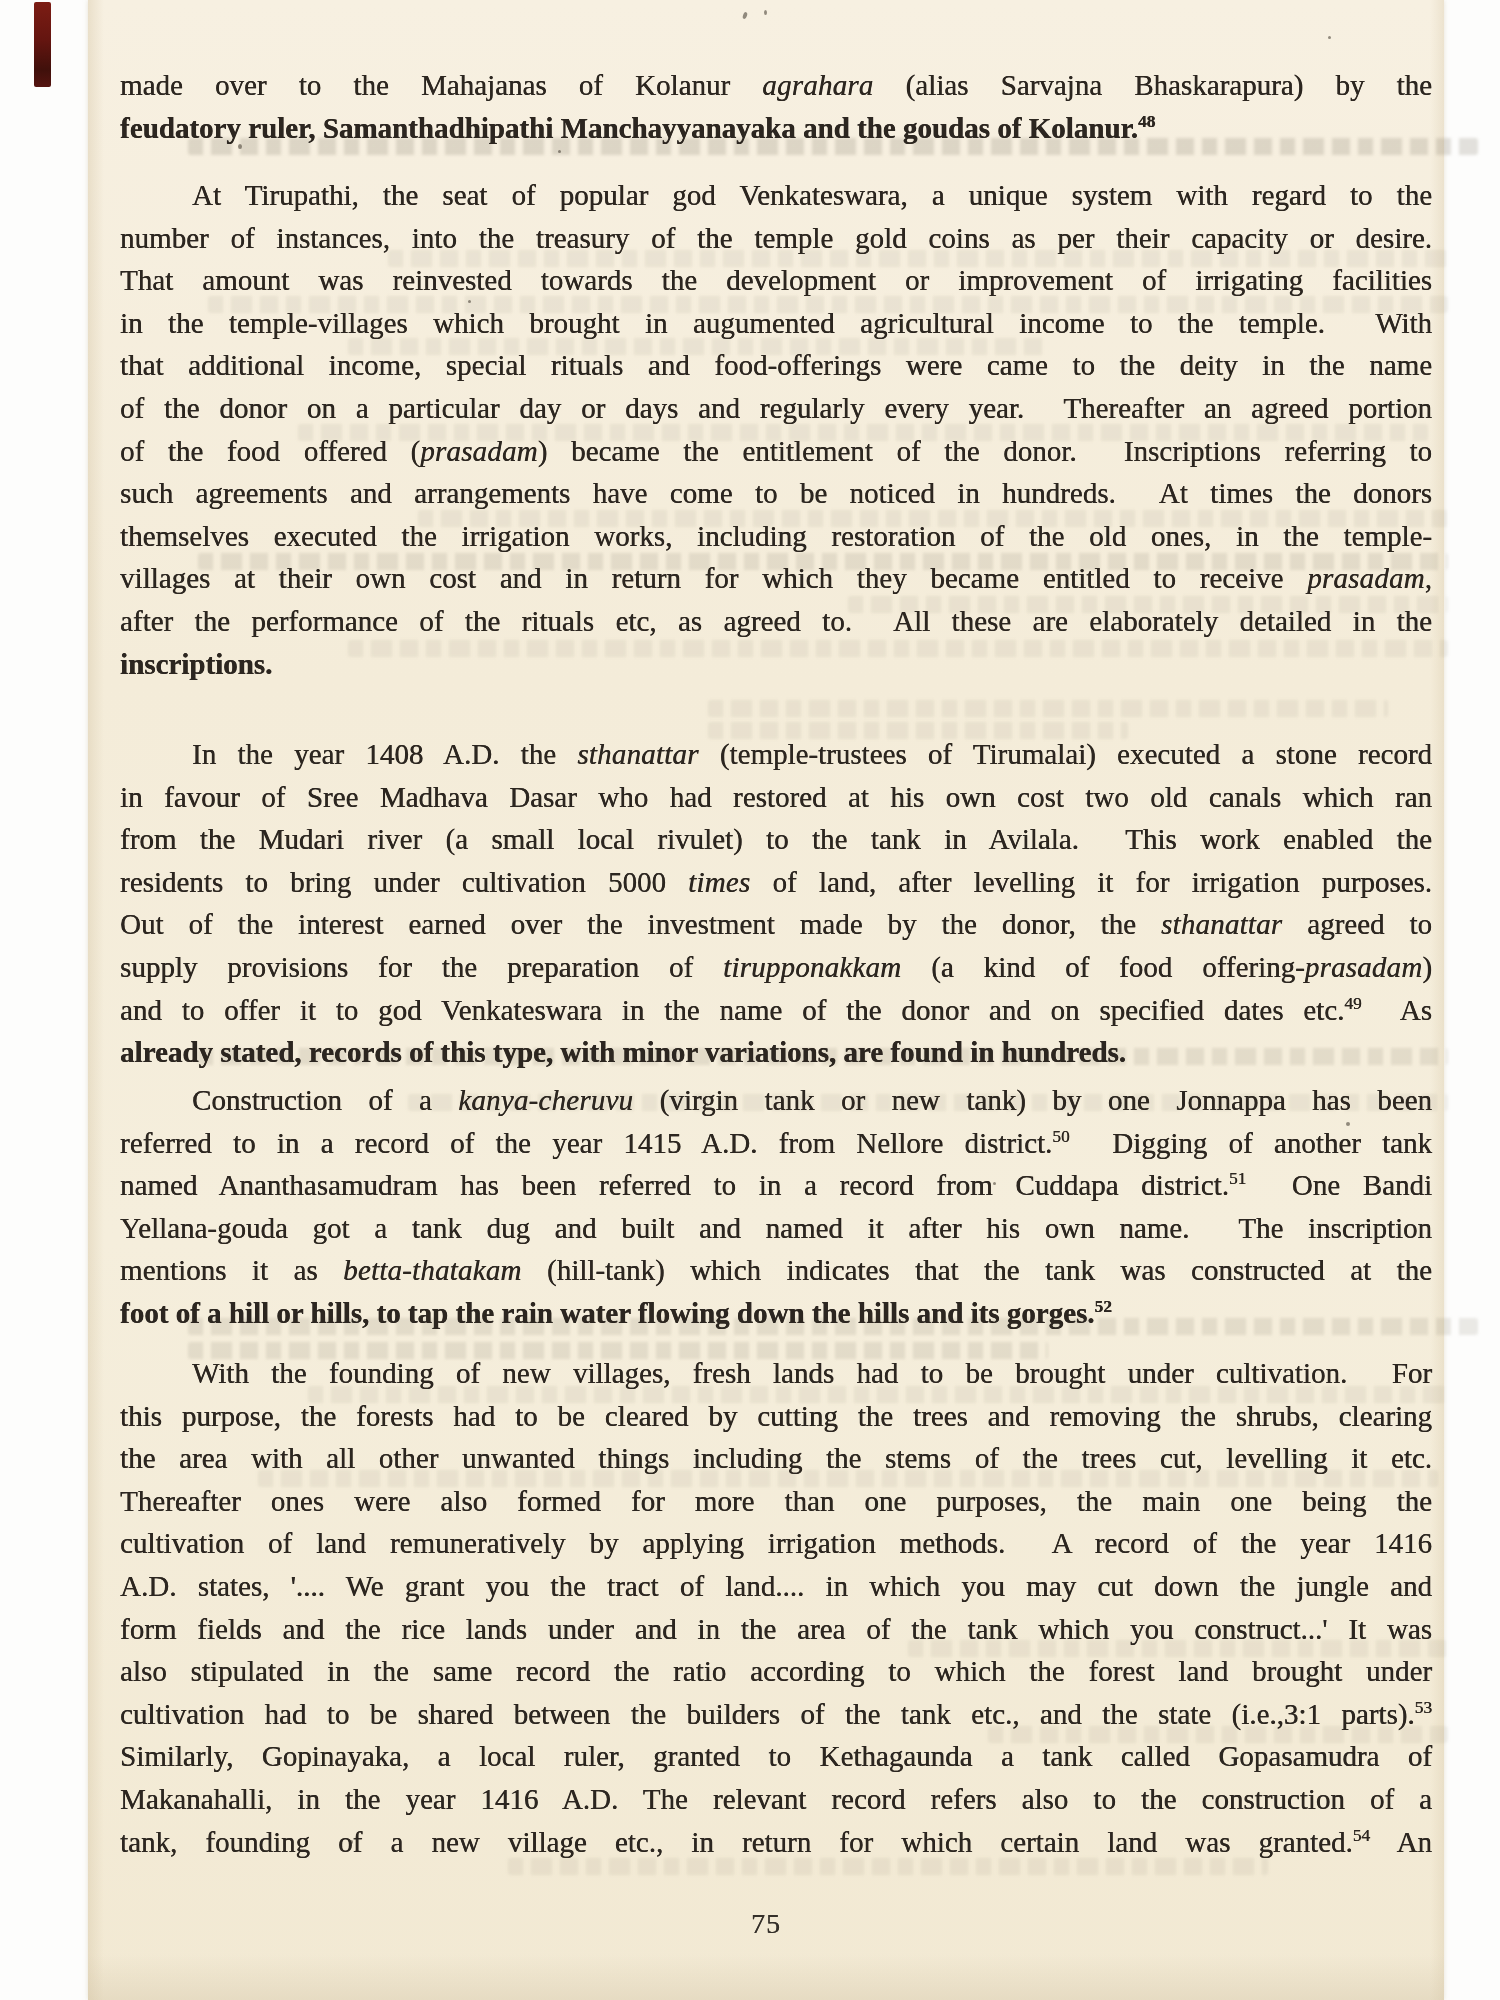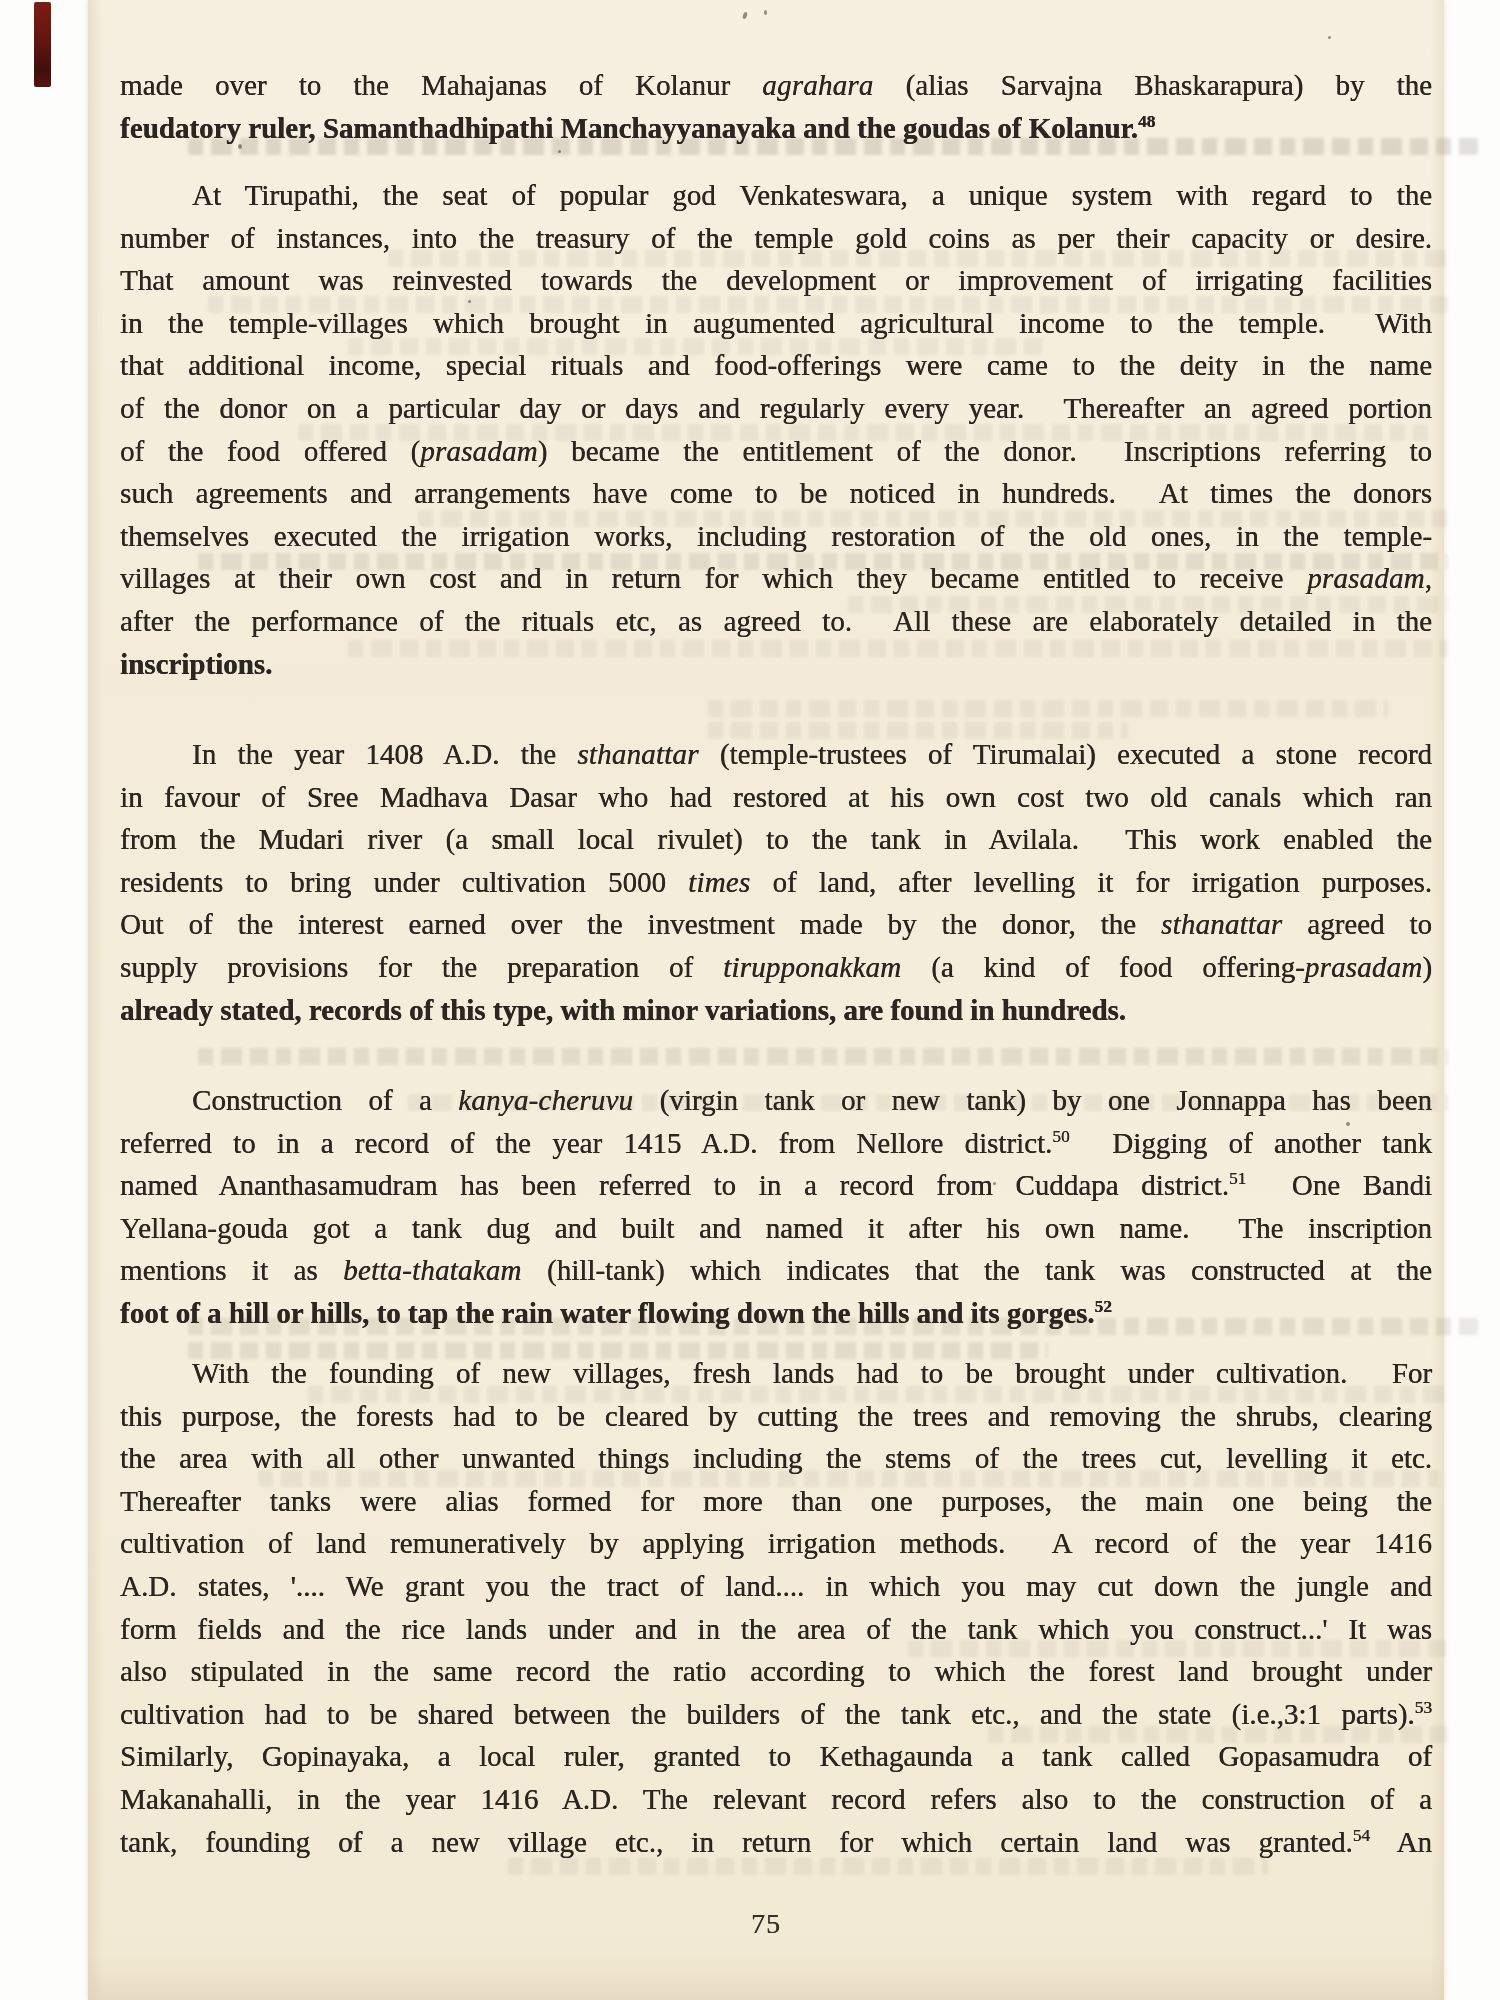--- a/index.html
+++ b/index.html
@@ -142,35 +142,36 @@
         <div class="line">after the performance of the rituals etc, as agreed to.&nbsp; All these are elaborately detailed in the</div>
         <div class="line last">inscriptions.</div>
       </div>
       <div class="para p2">
         <div class="line first">In the year 1408 A.D. the <i>sthanattar</i> (temple-trustees of Tirumalai) executed a stone record</div>
         <div class="line">in favour of Sree Madhava Dasar who had restored at his own cost two old canals which ran</div>
         <div class="line">from the Mudari river (a small local rivulet) to the tank in Avilala.&nbsp; This work enabled the</div>
         <div class="line">residents to bring under cultivation 5000 <i>times</i> of land, after levelling it for irrigation purposes.</div>
         <div class="line">Out of the interest earned over the investment made by the donor, the <i>sthanattar</i> agreed to</div>
         <div class="line">supply provisions for the preparation of <i>tirupponakkam</i> (a kind of food offering-<i>prasadam</i>)</div>
+        <div class="line">and to offer it to god Venkateswara in the name of the donor and on specified dates etc.<sup>49</sup>&nbsp; As</div>
         <div class="line last">already stated, records of this type, with minor variations, are found in hundreds.</div>
       </div>
       <div class="para p3">
         <div class="line first">Construction of a <i>kanya-cheruvu</i> (virgin tank or new tank) by one Jonnappa has been</div>
         <div class="line">referred to in a record of the year 1415 A.D. from Nellore district.<sup>50</sup>&nbsp; Digging of another tank</div>
         <div class="line">named Ananthasamudram has been referred to in a record from Cuddapa district.<sup>51</sup>&nbsp; One Bandi</div>
         <div class="line">Yellana-gouda got a tank dug and built and named it after his own name.&nbsp; The inscription</div>
         <div class="line">mentions it as <i>betta-thatakam</i> (hill-tank) which indicates that the tank was constructed at the</div>
         <div class="line last">foot of a hill or hills, to tap the rain water flowing down the hills and its gorges.<sup>52</sup></div>
       </div>
       <div class="para p4">
         <div class="line first">With the founding of new villages, fresh lands had to be brought under cultivation.&nbsp; For</div>
         <div class="line">this purpose, the forests had to be cleared by cutting the trees and removing the shrubs, clearing</div>
         <div class="line">the area with all other unwanted things including the stems of the trees cut, levelling it etc.</div>
-        <div class="line">Thereafter tanks were alias formed for more than one purposes, the main one being the</div>
+        <div class="line">Thereafter ones were also formed for more than one purposes, the main one being the</div>
         <div class="line">cultivation of land remuneratively by applying irrigation methods.&nbsp; A record of the year 1416</div>
         <div class="line">A.D. states, '.... We grant you the tract of land.... in which you may cut down the jungle and</div>
         <div class="line">form fields and the rice lands under and in the area of the tank which you construct...' It was</div>
         <div class="line">also stipulated in the same record the ratio according to which the forest land brought under</div>
         <div class="line">cultivation had to be shared between the builders of the tank etc., and the state (i.e.,3:1 parts).<sup>53</sup></div>
         <div class="line">Similarly, Gopinayaka, a local ruler, granted to Kethagaunda a tank called Gopasamudra of</div>
         <div class="line">Makanahalli, in the year 1416 A.D. The relevant record refers also to the construction of a</div>
         <div class="line">tank, founding of a new village etc., in return for which certain land was granted.<sup>54</sup> An</div>
       </div>
     </div>

